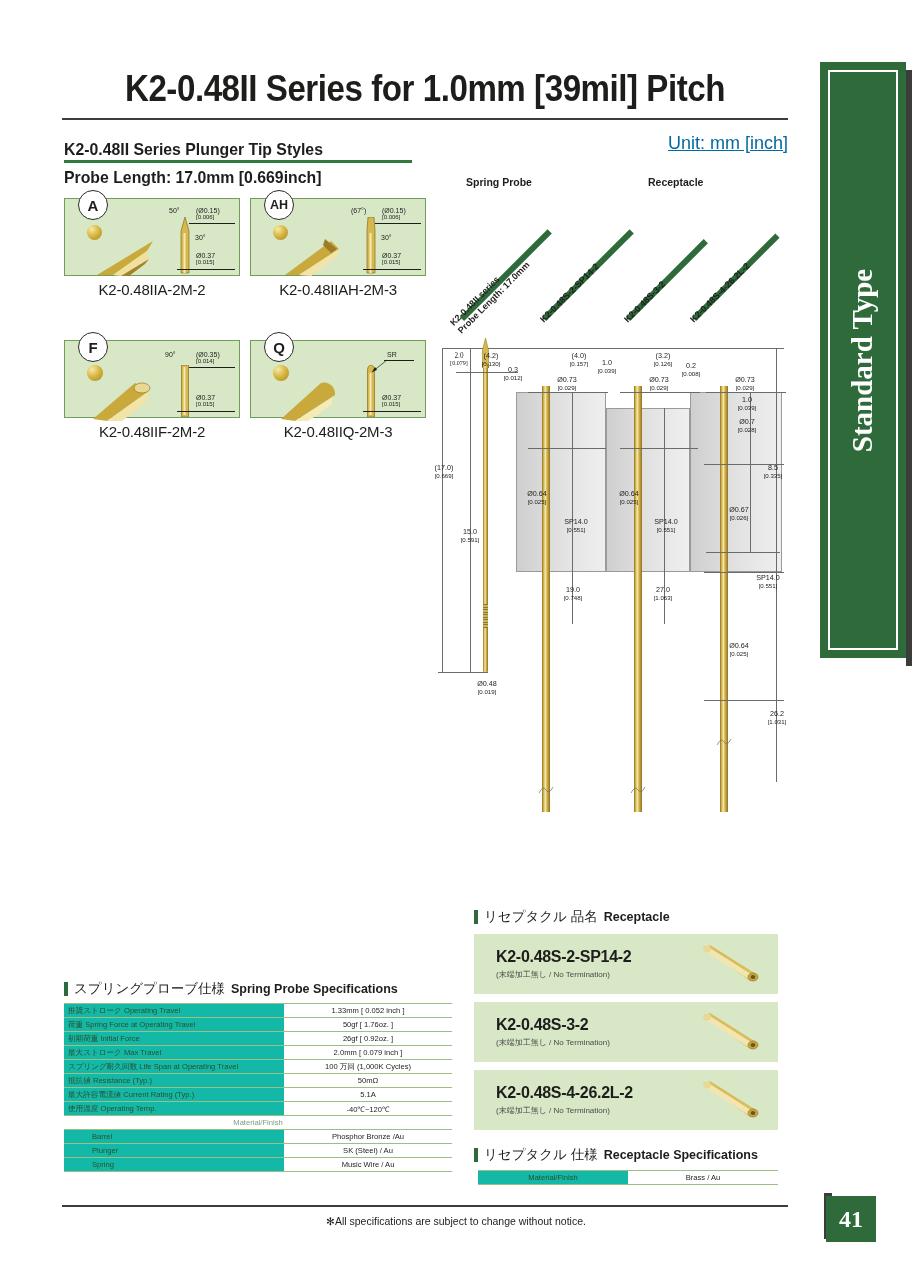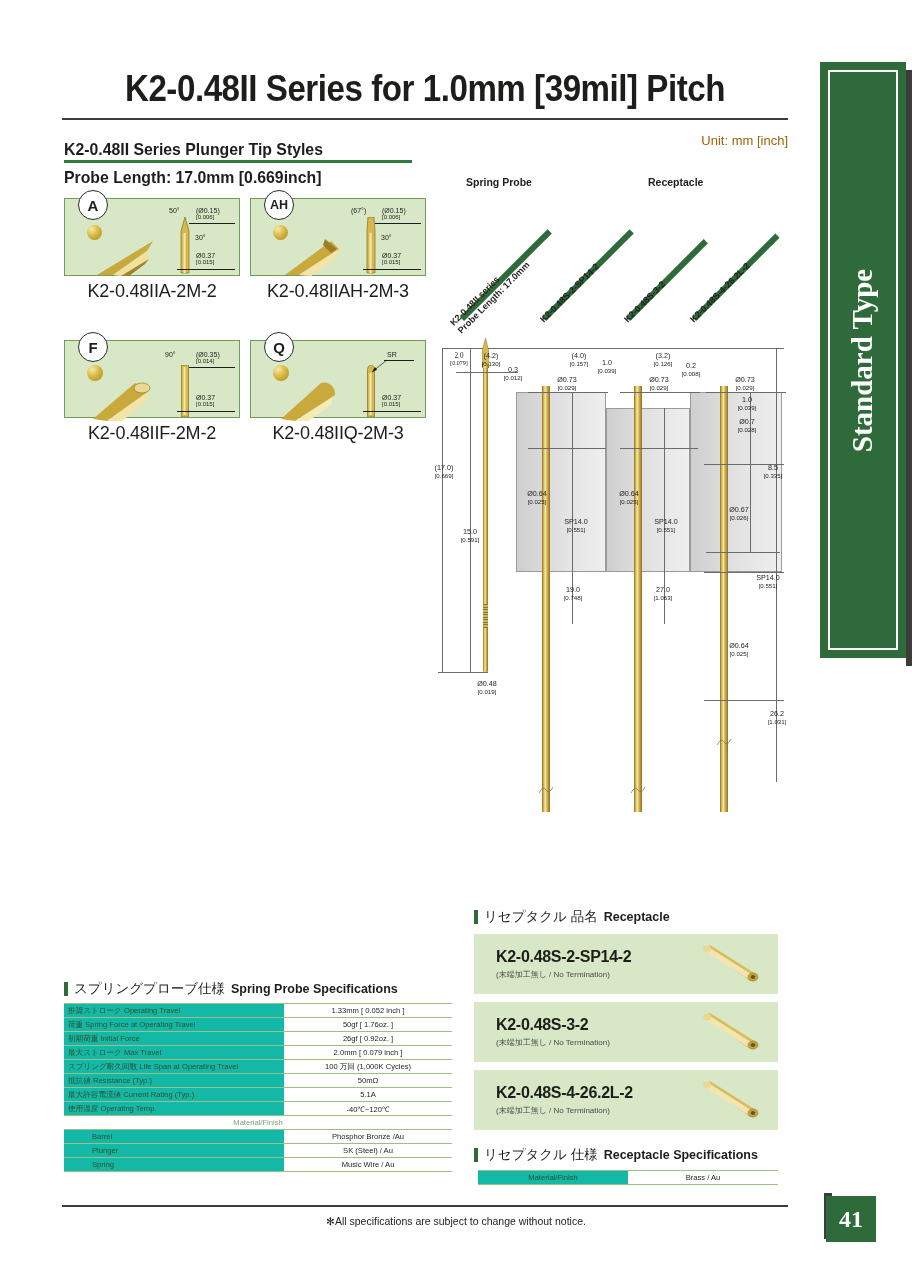--- a/index.html
+++ b/index.html
@@ -42,37 +42,37 @@
     background: #2f7a3d;
   }
   .probe-len {
     position: absolute; left: 64px; top: 168px;
     font-size: 17px; font-weight: bold; color: #1d1d1b;
     transform: scaleX(0.93); transform-origin: left center;
     white-space: nowrap;
   }
   .unit-note {
     position: absolute; right: 124px; top: 133px;
-    font-size: 13px; color: #a16207; white-space: nowrap;
+    font-size: 18px; color: #0369a1; white-space: nowrap; text-decoration: underline;
   }
   .col-label {
     position: absolute; font-size: 10.5px; font-weight: bold; color: #1d1d1b;
     white-space: nowrap;
   }
 
   
   .tipbox {
     position: absolute;
     width: 176px; height: 78px;
     background: #d8e8c6;
     border: 1px solid #6f9e58;
   }
   .tipbox-caption {
     position: absolute; width: 176px; text-align: center;
-    font-size: 18px; color: #1d1d1b; white-space: nowrap;
+    font-size: 15px; color: #1d1d1b; white-space: nowrap;
     letter-spacing: -0.2px;
   }
   .tipbadge {
     position: absolute; width: 30px; height: 30px; border-radius: 50%;
     background: #ffffff; border: 1.4px solid #2b2b2b;
     display: flex; align-items: center; justify-content: center;
     font-size: 15px; font-weight: bold; color: #1d1d1b; z-index: 5;
   }
   .tipbadge.small { font-size: 12.5px; }
   .dimtxt {

